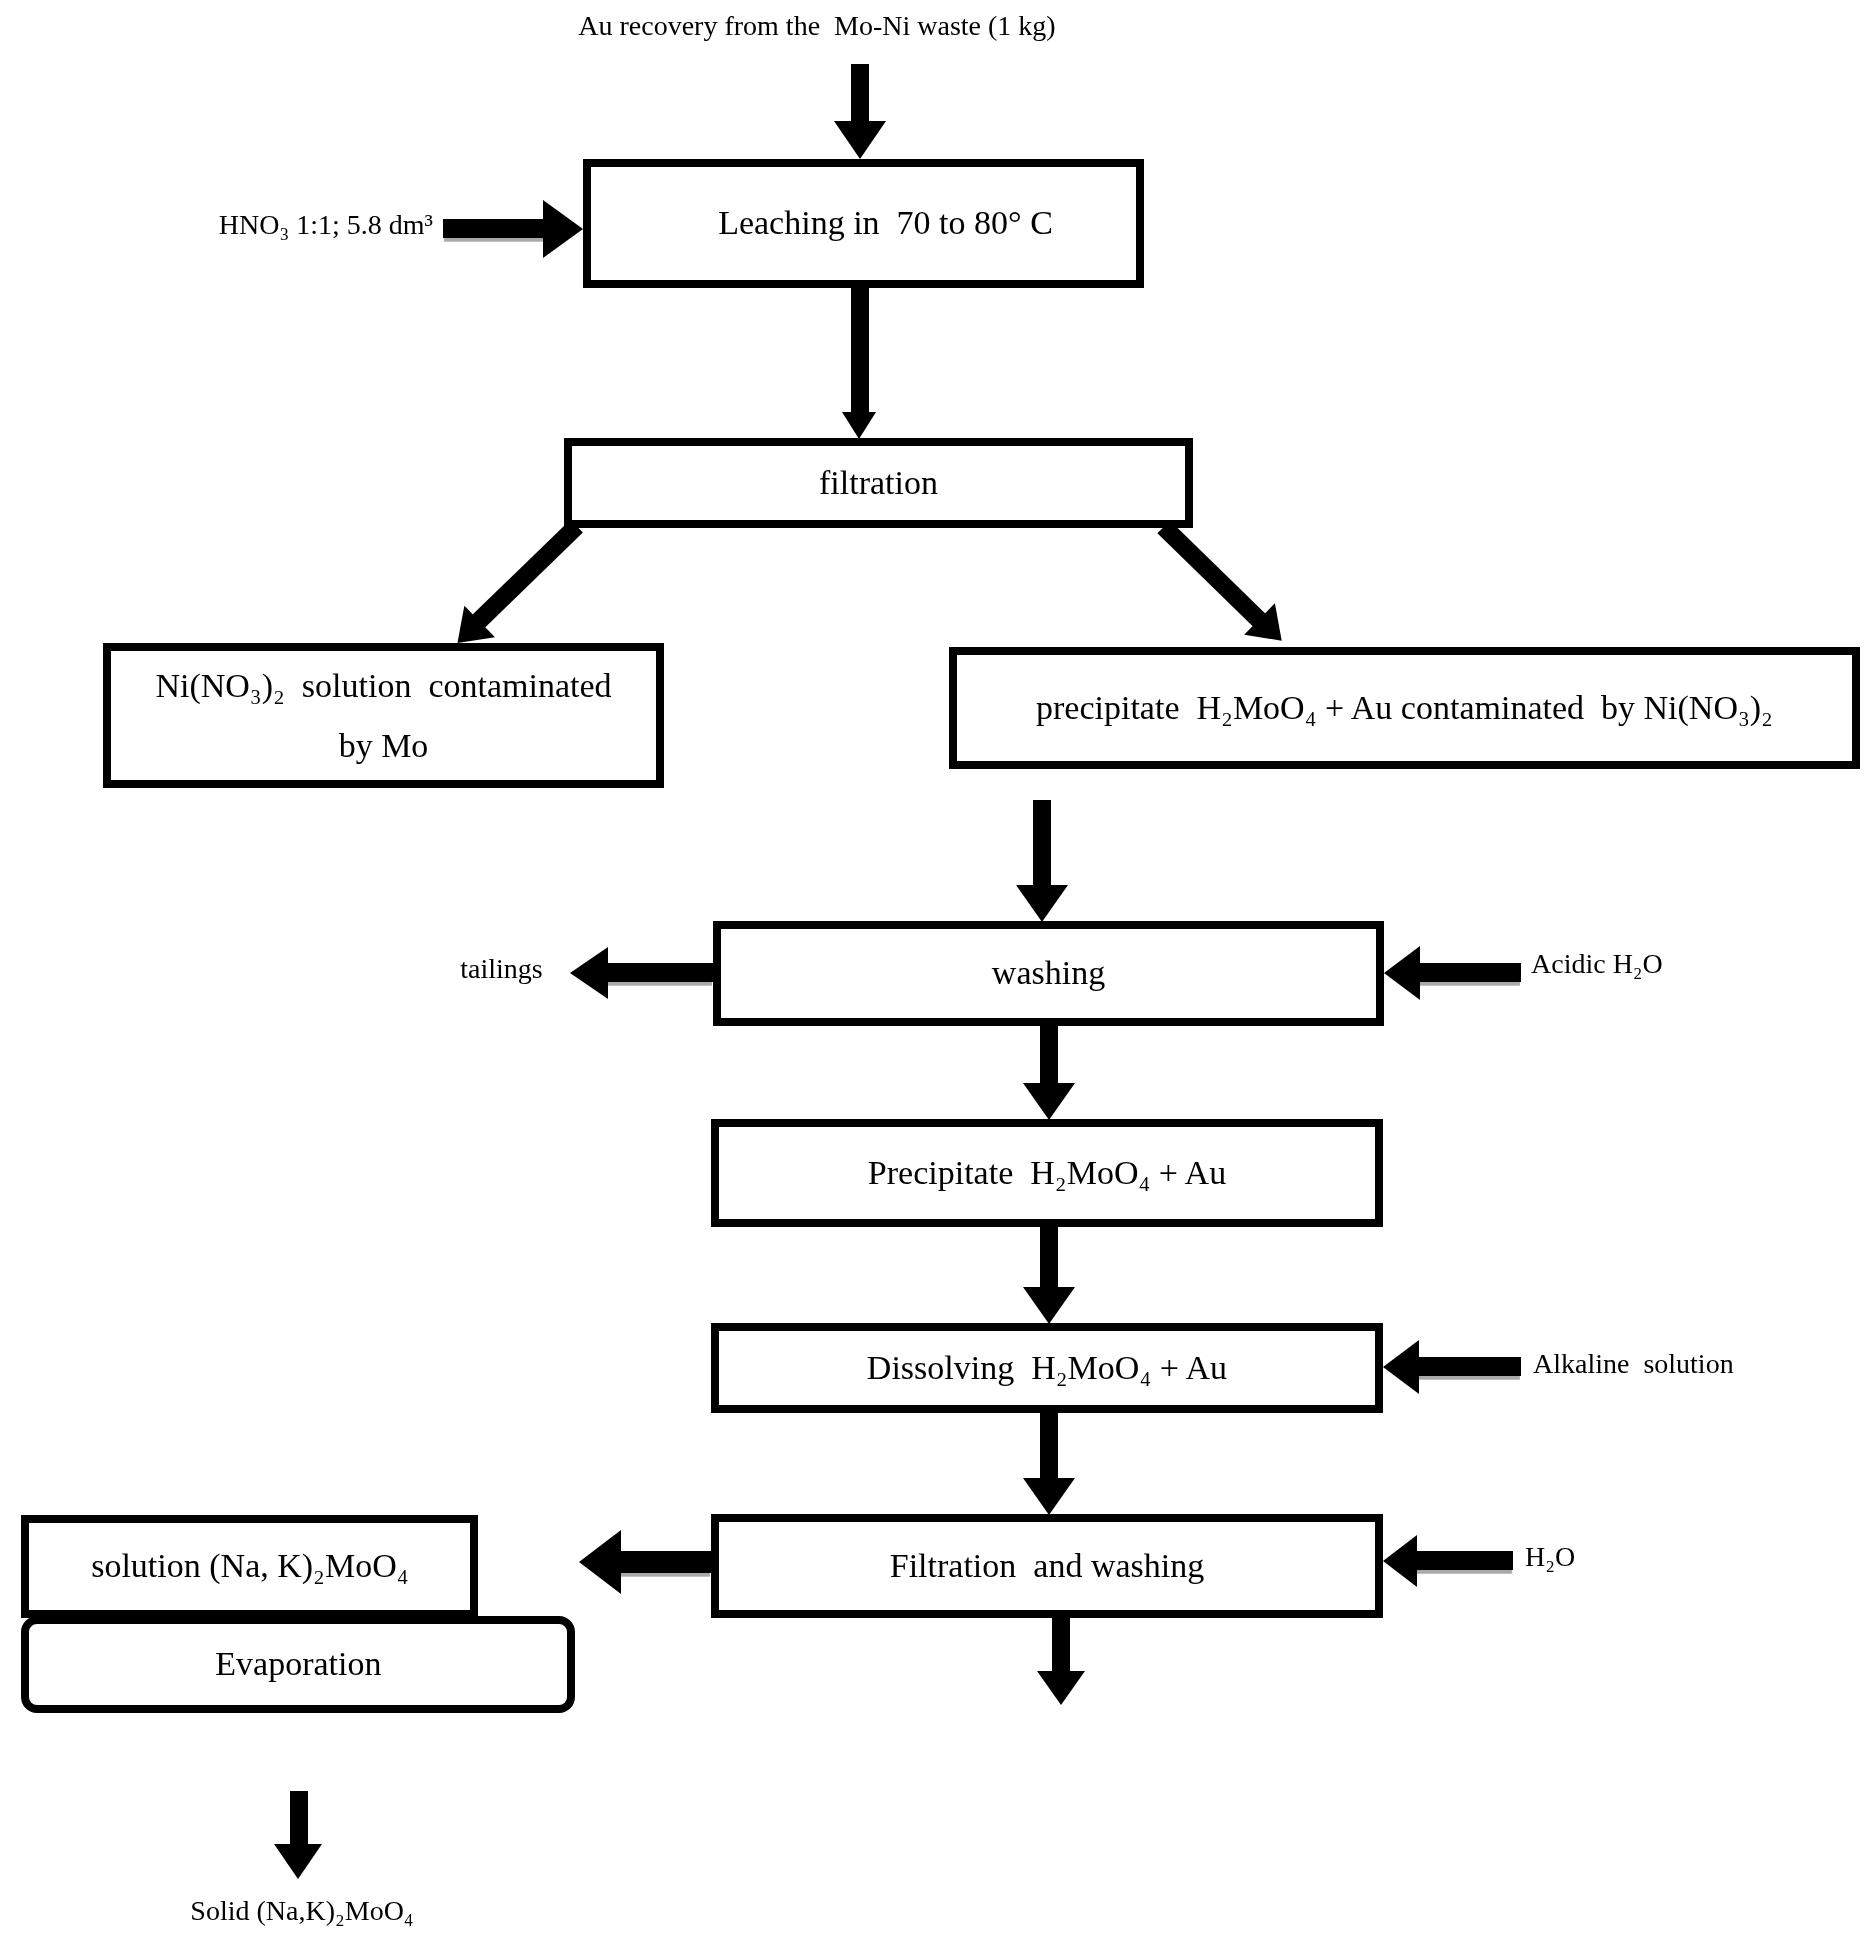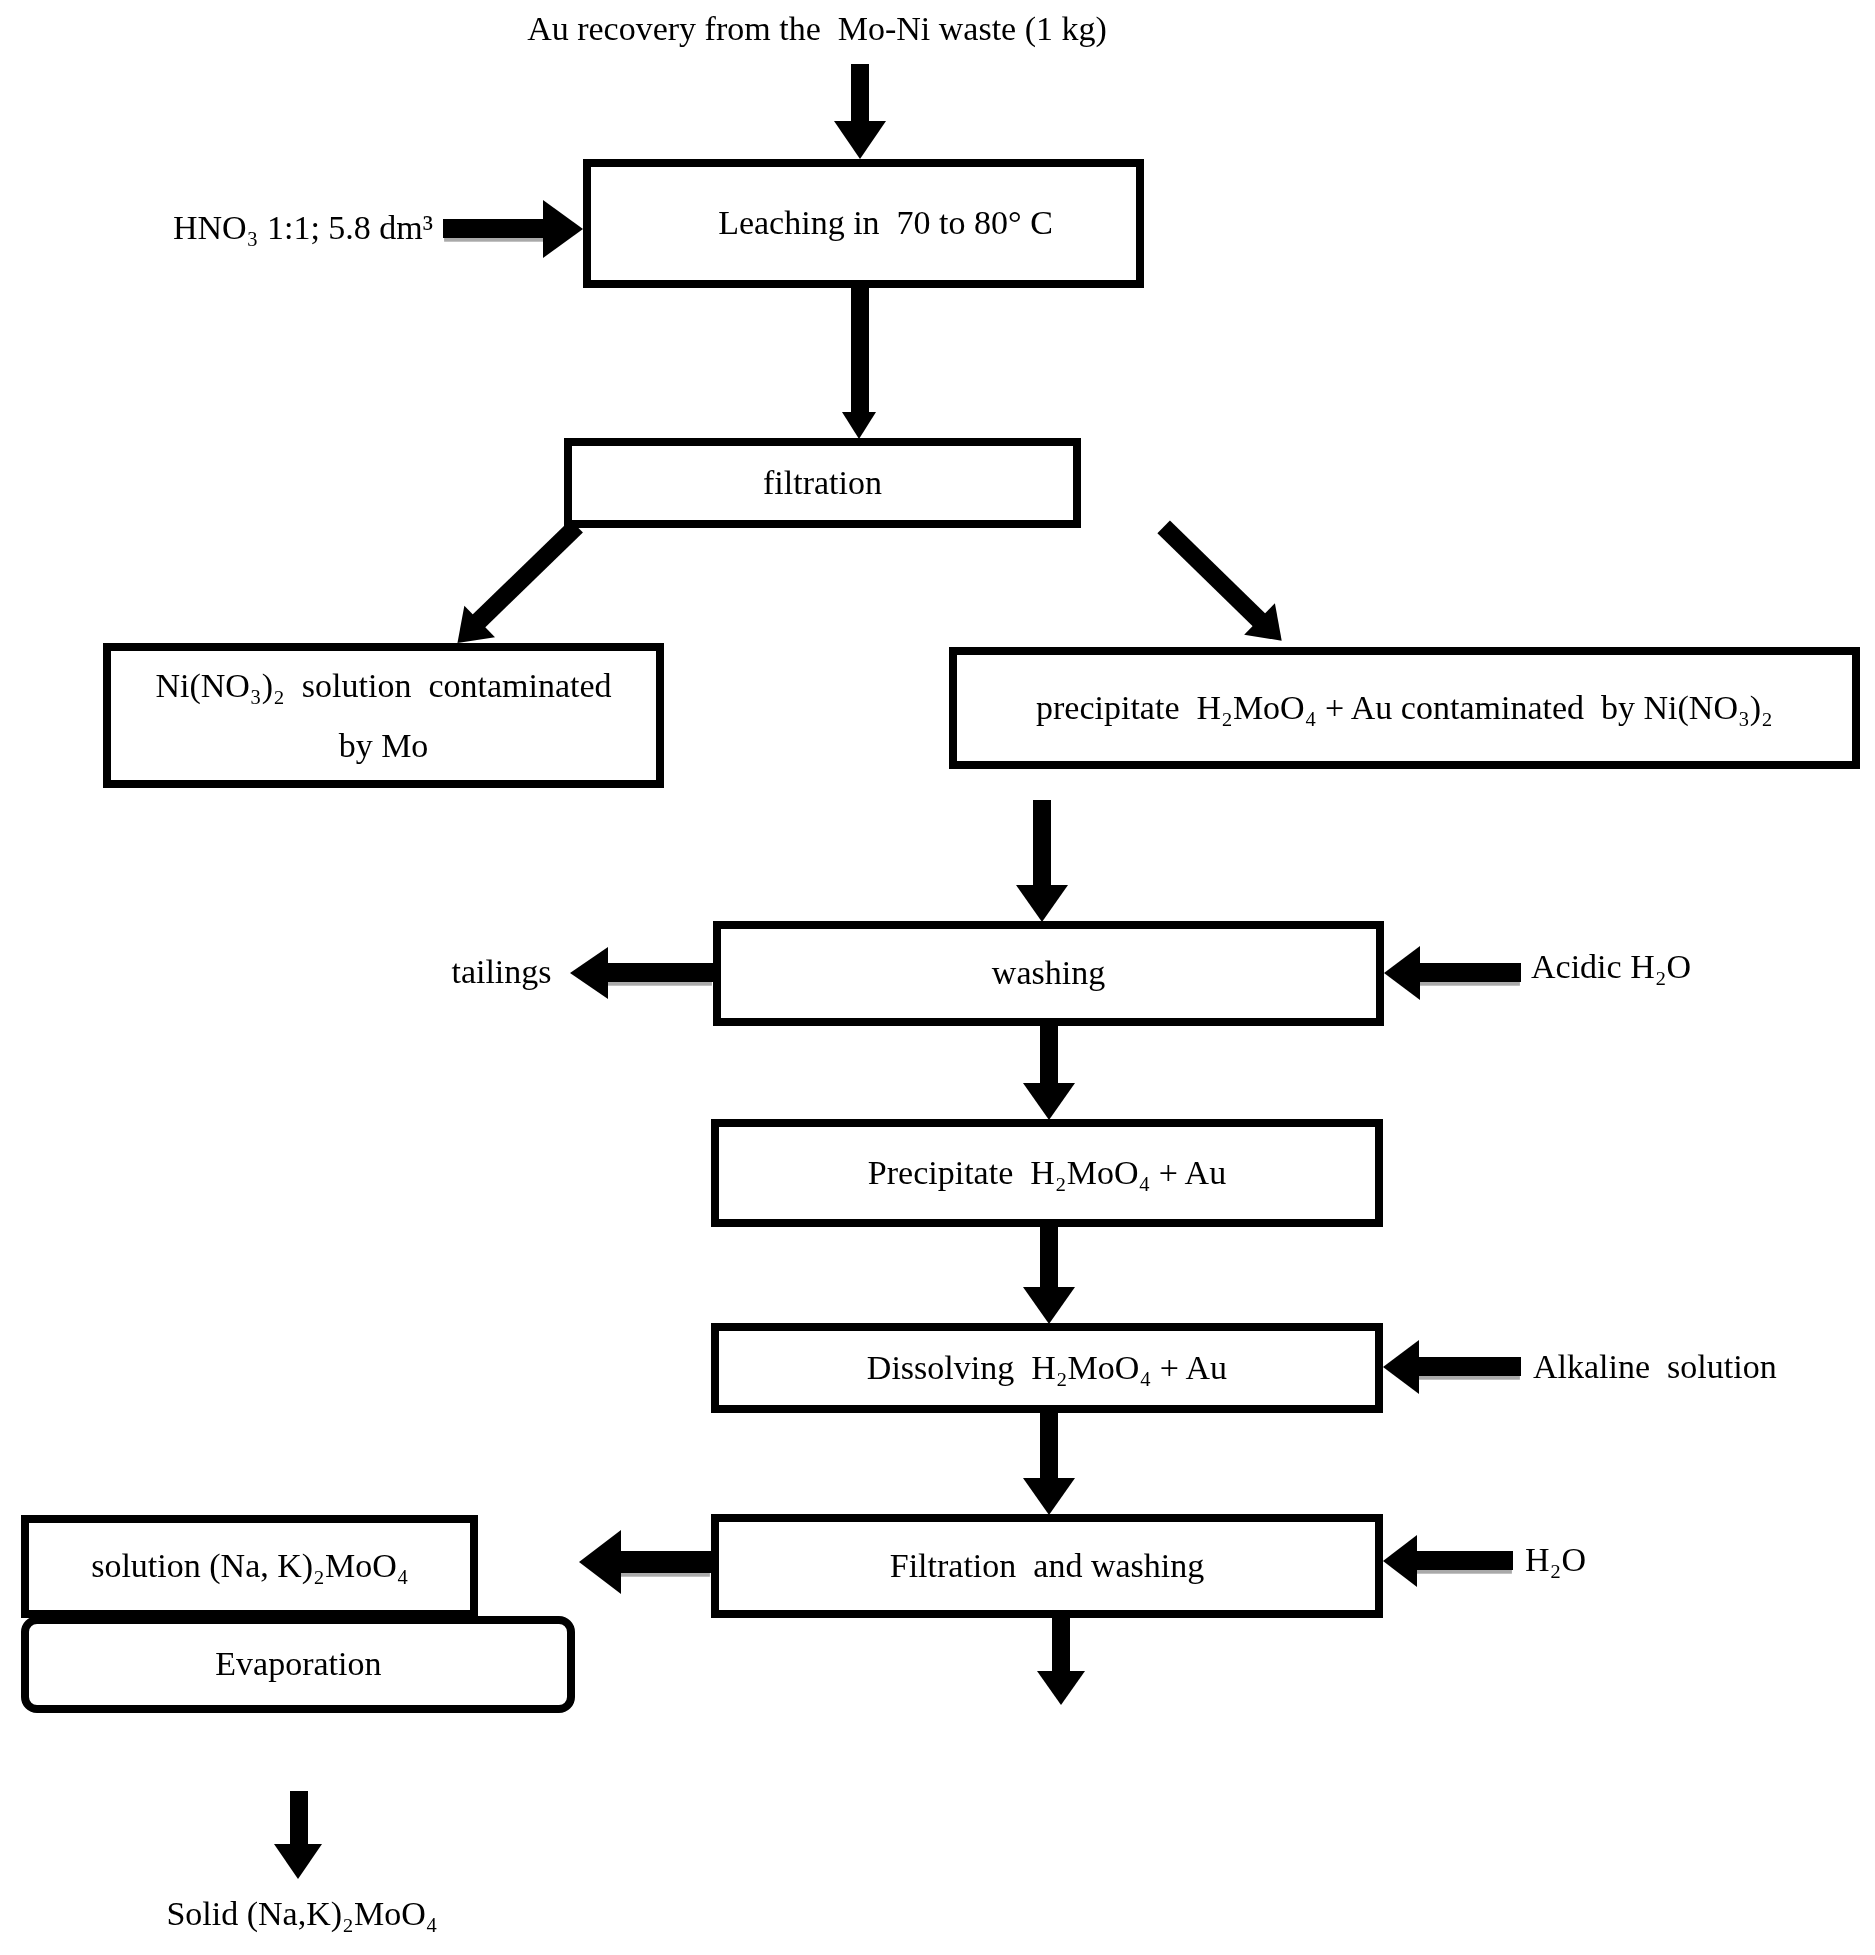--- a/index.html
+++ b/index.html
@@ -18,21 +18,21 @@
   }
   .lbl{
     font-size:34px;
     line-height:1.25;
     white-space:pre-wrap;
     text-align:center;
     color:var(--ink);
   }
   .flabel{
     position:absolute;
-    font-size:34px;
+    font-size:28px;
     line-height:1.2;
     white-space:pre-wrap;
     color:var(--ink);
   }
   .node{
     position:absolute;
     box-sizing:border-box;
     border:8.5px solid var(--ink);
     background:var(--bg);
     display:flex;align-items:center;justify-content:center;
@@ -76,21 +76,21 @@
 
   <div class="flabel" style="left:123px;top:208px;width:310px;text-align:right;">HNO₃ 1:1; 5.8 dm³</div>
   <div class="arr-right" style="left:443px;top:199px;width:140px;height:59px;--hl:40px;--hh2:29px;"></div>
 
   <div class="node" style="left:583px;top:159px;width:561px;height:129px;padding-left:44px;">
     <span class="lbl">Leaching in  70 to 80° C</span>
   </div>
 
   <div class="arr-down" style="left:842px;top:288px;width:35px;height:151px;--hw:17.6px;--hh:27px;"></div>
 
-  <div class="node" style="left:564px;top:438px;width:517px;height:90px;">
+  <div class="node" style="left:564px;top:438px;width:629px;height:90px;">
     <span class="lbl">filtration</span>
   </div>
 
   <div class="arr-diag" style="left:577px;top:504px;width:167px;height:45px;transform:rotate(135.9deg);"></div>
   <div class="arr-diag" style="left:1164px;top:504px;width:164px;height:45px;transform:rotate(44.3deg);"></div>
 
   <div class="node" style="left:103px;top:643px;width:561px;height:145px;">
     <span class="lbl" style="line-height:1.75;">Ni(NO₃)₂  solution  contaminated
 by Mo</span>
   </div>

